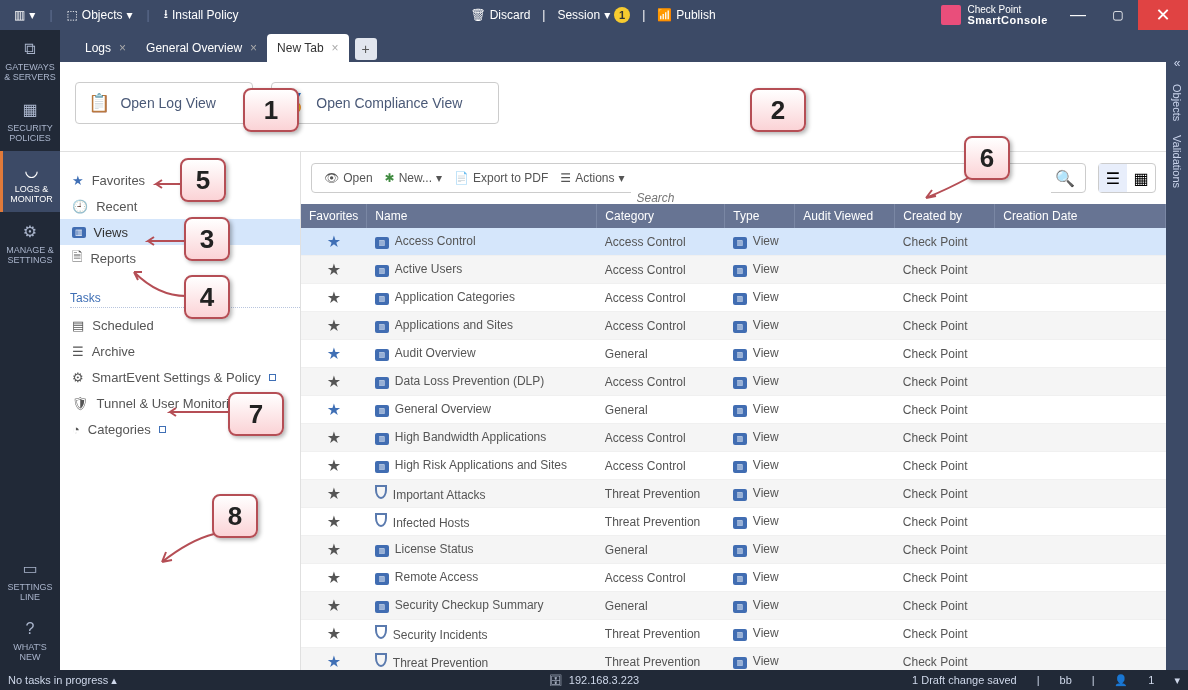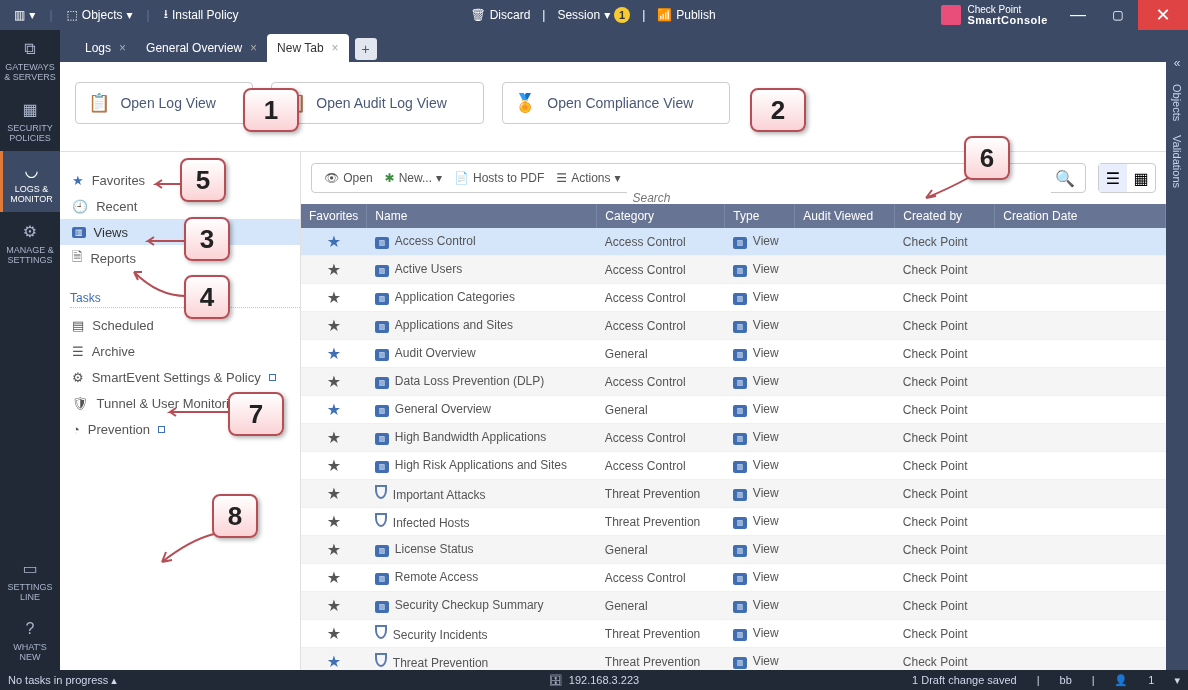--- a/index.html
+++ b/index.html
@@ -167,24 +167,20 @@
           <span>+</span>
         </div>
     </div>
 
     <div class="top-actions">
       <div class="open-btn">
           <span class="ic" style="color:#4a5977;font-size:18px;">📋</span>
           <span>Open Log View</span>
         </div>
       <div class="open-btn">
-          <span class="ic" style="color:#4a5977;font-size:18px;">📋</span>
-          <span>Open Audit Log View</span>
-        </div>
-      <div class="open-btn">
           <span class="ic" style="color:#4a5977;font-size:18px;">🏅</span>
           <span>Open Compliance View</span>
         </div>
     </div>
 
     <div class="split">
 
       <div class="sidebar">
         <div class="sb-item">
             <span style="color:#3f6fb5;">★</span>
@@ -218,36 +214,36 @@
             <span>SmartEvent Settings &amp; Policy</span>
             <span class="ext-ic"></span>
           </div>
         <div class="sb-item">
             <span>🛡</span>
             <span>Tunnel &amp; User Monitoring</span>
             <span class="ext-ic"></span>
           </div>
         <div class="sb-item">
             <span>◔</span>
-            <span>Prevention</span>
+            <span>Categories</span>
             <span class="ext-ic"></span>
           </div>
       </div>
 
       <div class="table-area">
         <div class="toolbar">
           <div class="tb-group" style="flex:1;">
             <div class="tb-act">
                 <span>👁</span>
                 <span>Open</span>
               </div>
             <div class="tb-act"><span style="color:#3f8b3f;">✱</span><span>New...</span> ▾</div>
             <div class="tb-act">
                 <span>📄</span>
-                <span>Hosts to PDF</span>
+                <span>Export to PDF</span>
               </div>
             <div class="tb-act"><span>☰</span><span>Actions</span> ▾</div>
             <div class="tb-search"><input placeholder="Search" style=""></div>
             <span style="color:#3f6fb5;font-size:16px;padding:0 4px;">🔍</span>
           </div>
           <div class="view-switch">
             <div>
                 <span>☰</span>
               </div>
             <div>

